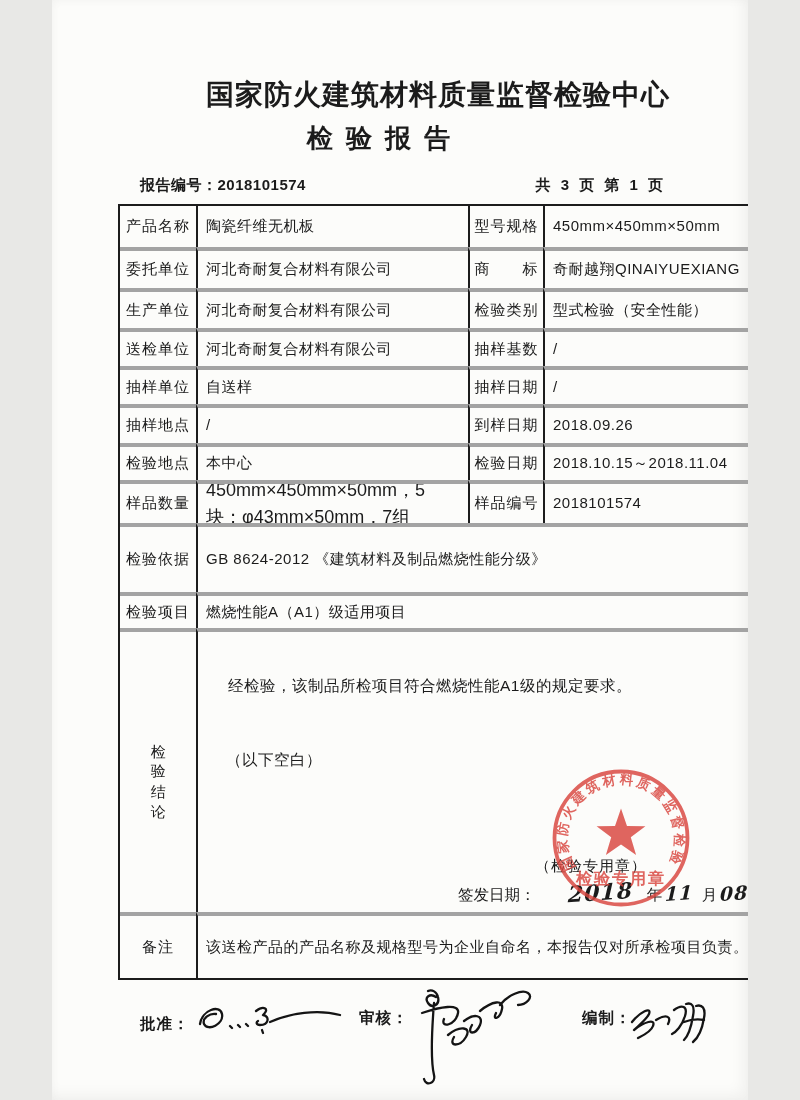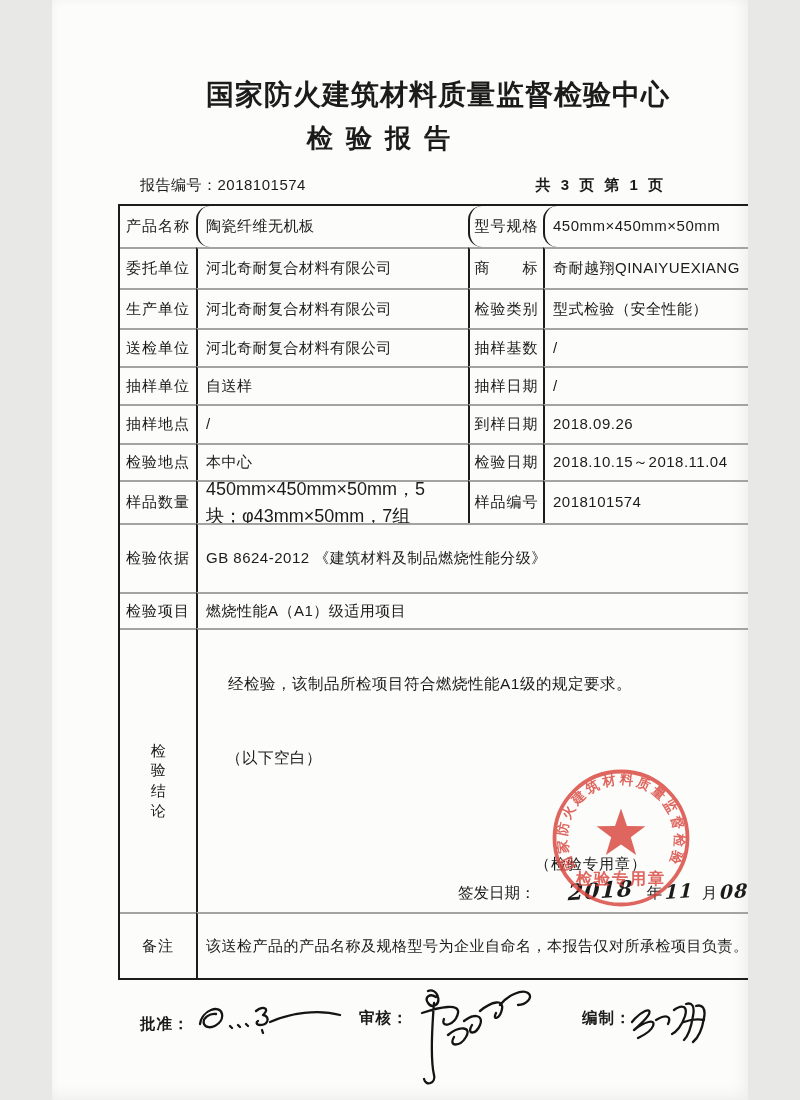--- a/index.html
+++ b/index.html
@@ -14,38 +14,38 @@
   .org-name{
     position:absolute;top:76px;left:0;width:800px;text-align:center;
     transform:translateX(-14px);
     font-size:28px;font-weight:bold;letter-spacing:1px;
   }
   .doc-title{
     position:absolute;top:121px;left:0;width:800px;text-align:center;
     transform:translateX(-72px);
     font-size:26px;font-weight:bold;letter-spacing:3px;
   }
-  .report-no{position:absolute;left:88px;top:176px;font-size:15px;font-weight:normal;letter-spacing:0.5px;}
+  .report-no{position:absolute;left:88px;top:176px;font-size:15px;font-weight:bold;letter-spacing:0.5px;}
   .page-info{position:absolute;right:82px;top:176px;font-size:15px;font-weight:bold;letter-spacing:3px;}
 
   .report-table{
     position:absolute;left:66px;top:204px;width:653px;height:776px;
     box-sizing:border-box;border:2px solid #1c1c1c;
     display:grid;
     grid-template-columns:76px 272px 75px 1fr;
     grid-template-rows:41px 41px 40px 38px 38px 39px 37px 43px 69px 36px 284px 66px;
   }
   .row{display:contents;}
   .c{
     box-sizing:border-box;display:flex;align-items:center;
-    border-left:2px solid #1c1c1c;border-top:2px solid #a3a3a3;
+    border-left:2px solid #1c1c1c;border-top:4px solid #a3a3a3;
     font-size:15px;line-height:1.35;overflow:hidden;
   }
   .c.nl{border-left:none;}
-  .c.nt{border-top:none;border-radius:14px;}
+  .c.nt{border-top:none;}
   .lab{justify-content:center;text-align:center;letter-spacing:1px;padding:0 2px;}
   .val{padding:0 8px;letter-spacing:0.5px;}
   .val.small{font-size:18px;letter-spacing:0;line-height:1.5;}
   .span3{grid-column:2 / 5;}
   .vertical-label{
     writing-mode:vertical-lr;text-orientation:upright;
     letter-spacing:20px;justify-content:center;
   }
   .conclusion-cell{position:relative;display:block;}
   .concl-line{position:absolute;font-size:15.5px;letter-spacing:0.5px;white-space:nowrap;margin-top:24px;}

